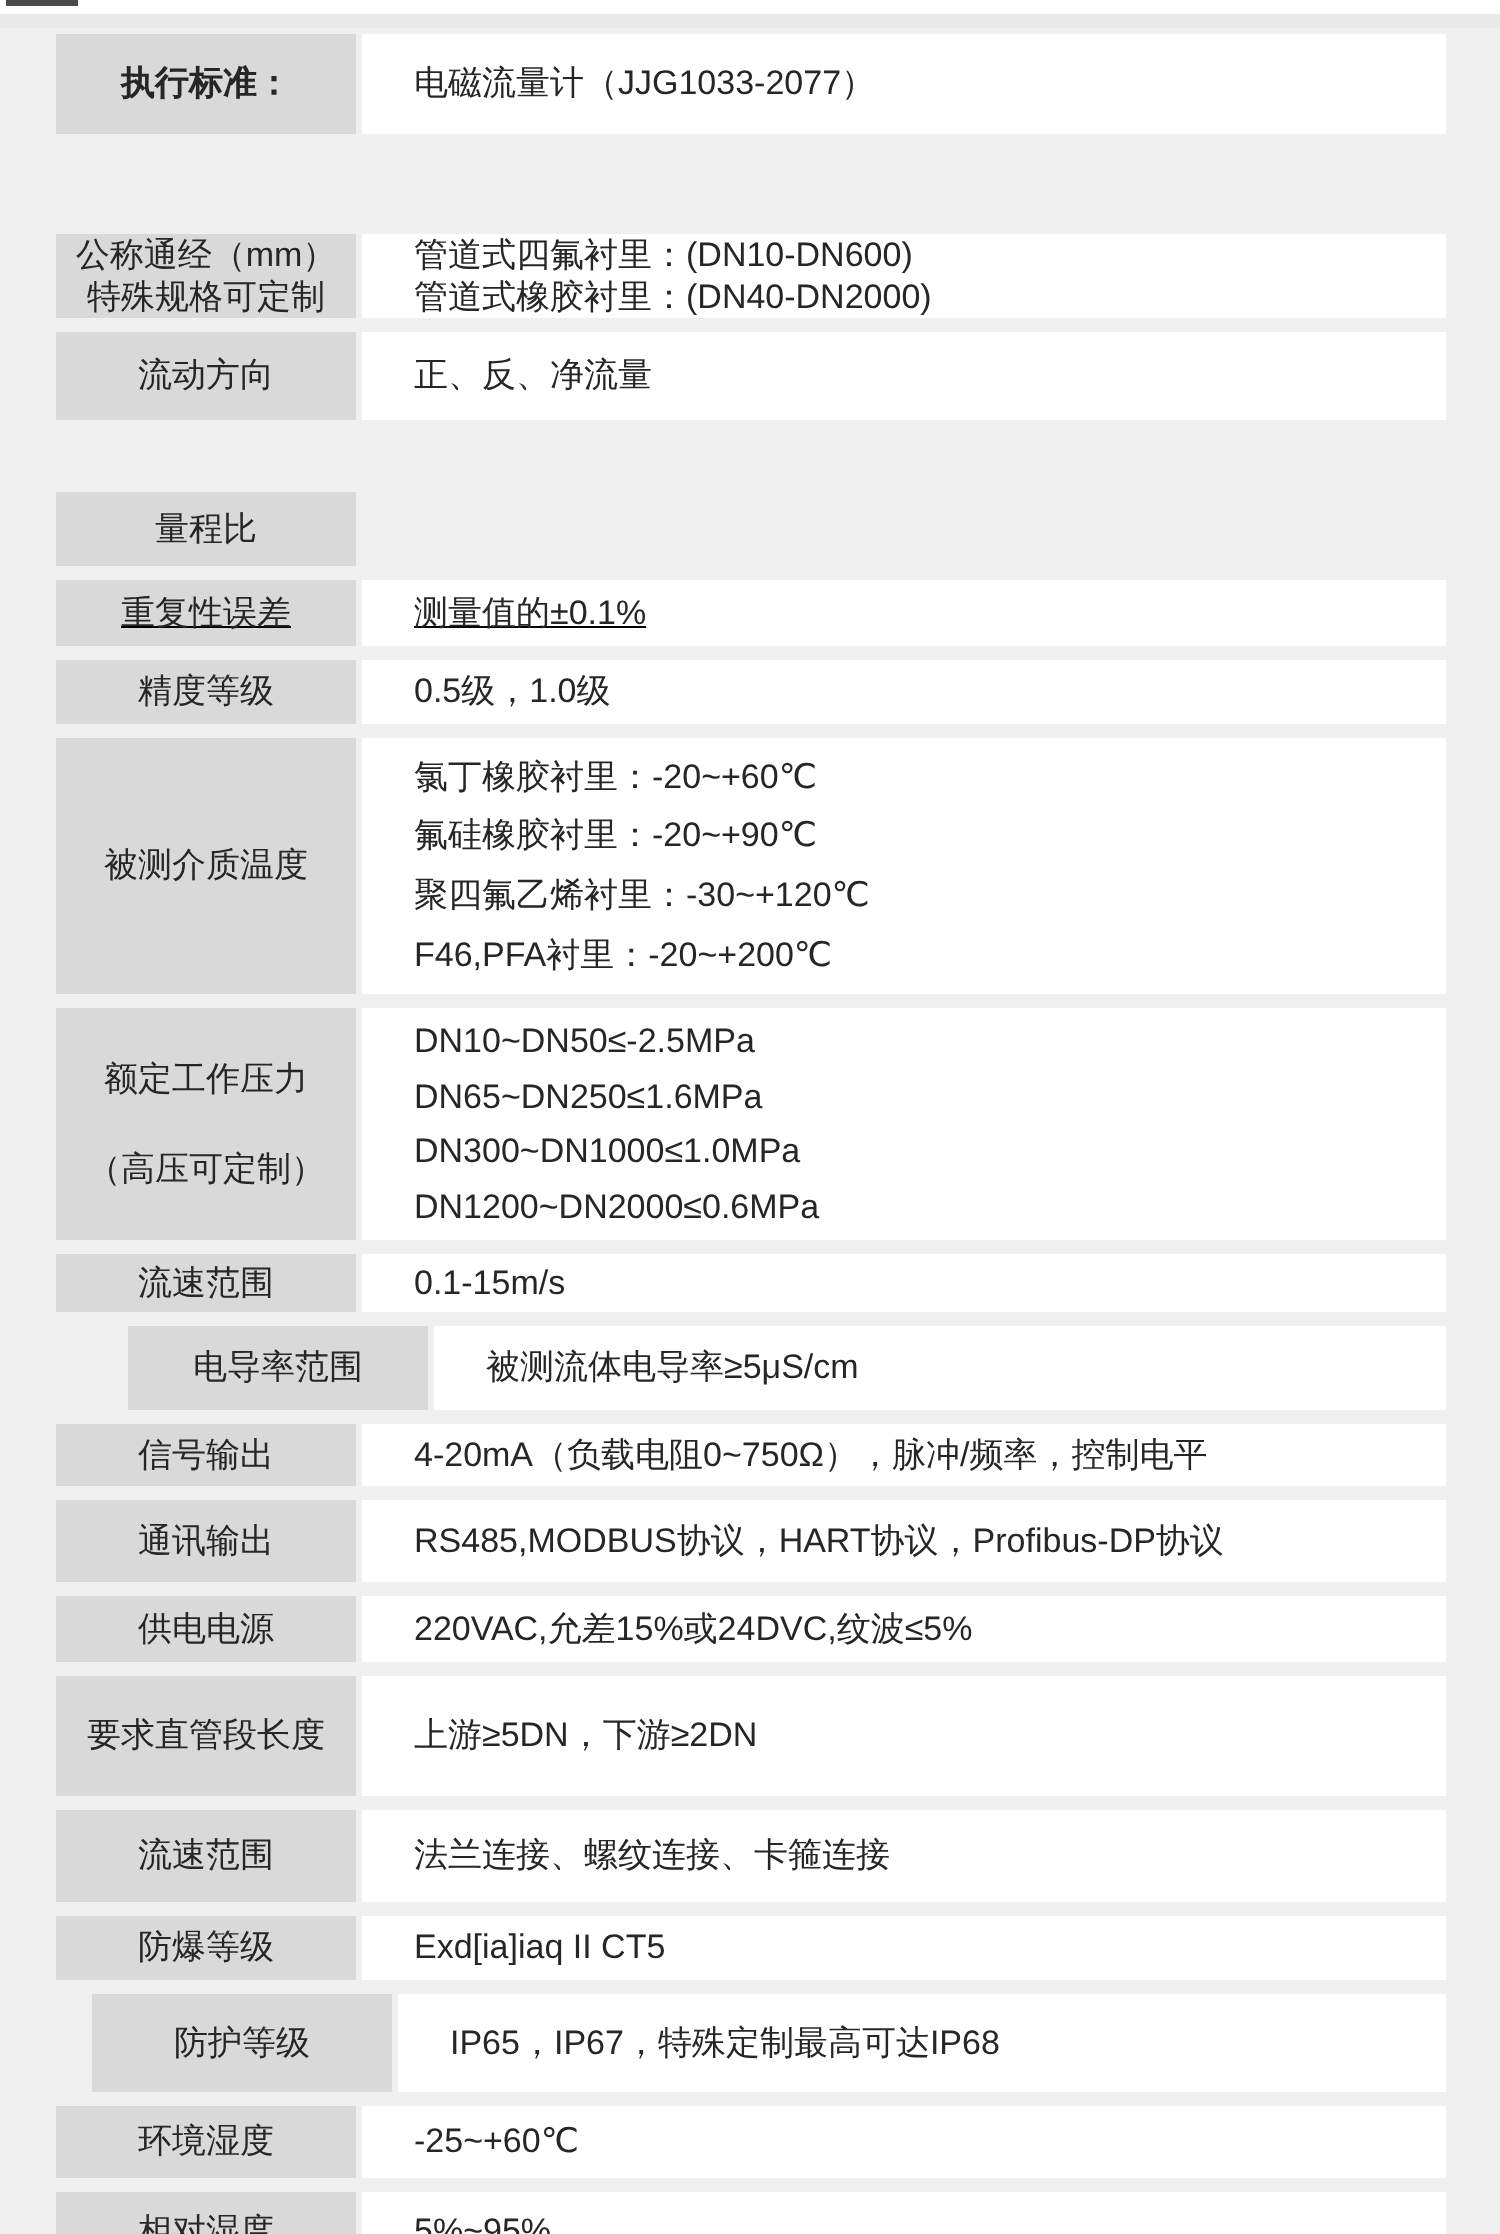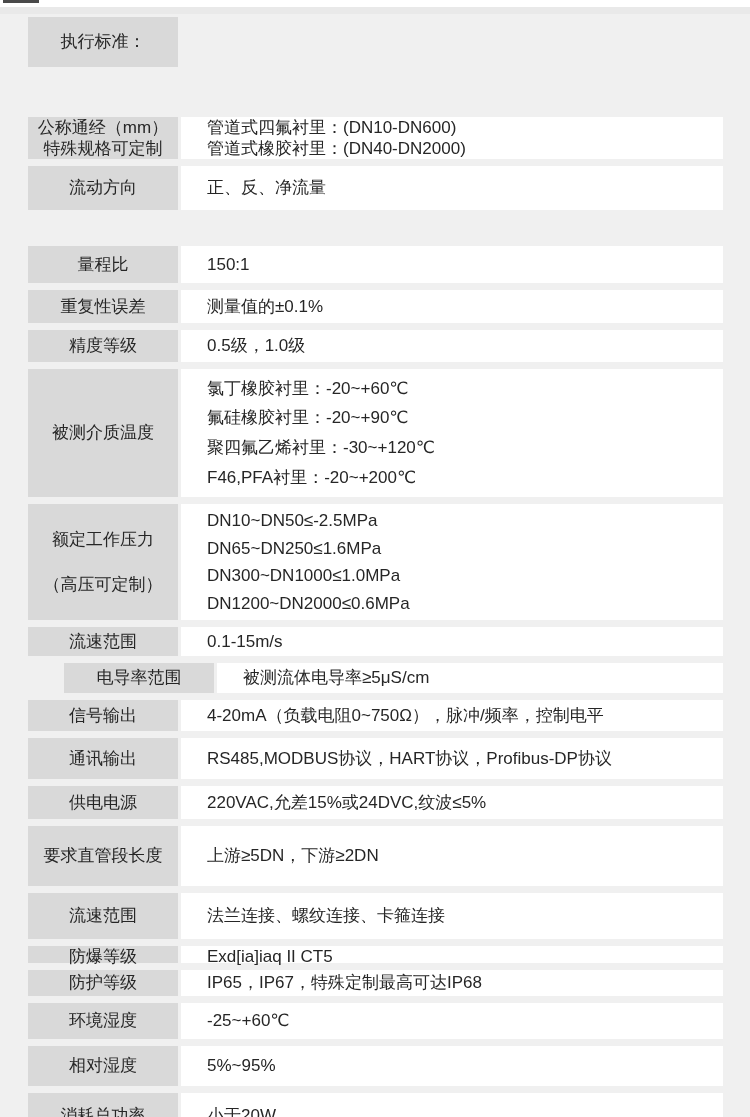--- a/index.html
+++ b/index.html
@@ -46,21 +46,21 @@
     display: flex;
     flex-direction: column;
     justify-content: space-evenly;
     align-items: center;
     text-align: center;
     color: #262626;
     font-size: 17px;
     line-height: 1.25;
   }
   .label-cell.emphasis {
-    font-weight: normal;
+    font-weight: bold;
   }
   .value-cell {
     flex: 1 1 auto;
     background: #ffffff;
     display: flex;
     flex-direction: column;
     justify-content: space-evenly;
     align-items: flex-start;
     padding-left: 26px;
     color: #262626;
@@ -93,20 +93,23 @@
 <div class="top-strip">
   <div class="dark-bar"></div>
 </div>
 <div class="band"></div>
 
 <div class="spec-table" id="spec-table">
     <div class="spec-row" style="height: 50px;">
       <div class="label-cell emphasis">
         <span class="label-line">执行标准：</span>
       </div>
+      <div class="value-cell">
+        <span class="value-line">电磁流量计（JJG1033-2077）</span>
+      </div>
     </div>
     <div class="spec-row" style="height: 85px; align-items: flex-end;">
       <div class="label-cell">
         <span class="label-line">公称通经（mm）</span>
         <span class="label-line">特殊规格可定制</span>
       </div>
       <div class="value-cell">
         <span class="value-line">管道式四氟衬里：(DN10-DN600)</span>
         <span class="value-line">管道式橡胶衬里：(DN40-DN2000)</span>
       </div>
@@ -116,25 +119,22 @@
         <span class="label-line">流动方向</span>
       </div>
       <div class="value-cell">
         <span class="value-line">正、反、净流量</span>
       </div>
     </div>
     <div class="spec-row" style="height: 37px; margin-top: 36px;">
       <div class="label-cell">
         <span class="label-line">量程比</span>
       </div>
-      <div class="value-cell">
-        <span class="value-line">150:1</span>
-      </div>
-    </div>
-    <div class="spec-row" style="height: 33px;">
+    </div>
+    <div class="spec-row" style="height: 33px; text-decoration: underline;">
       <div class="label-cell">
         <span class="label-line">重复性误差</span>
       </div>
       <div class="value-cell">
         <span class="value-line">测量值的±0.1%</span>
       </div>
     </div>
     <div class="spec-row" style="height: 32px;">
       <div class="label-cell">
         <span class="label-line">精度等级</span>
@@ -167,21 +167,21 @@
       </div>
     </div>
     <div class="spec-row" style="height: 29px;">
       <div class="label-cell">
         <span class="label-line">流速范围</span>
       </div>
       <div class="value-cell">
         <span class="value-line">0.1-15m/s</span>
       </div>
     </div>
-    <div class="spec-row" style="height: 30px; padding-left: 36px;">
+    <div class="spec-row" style="height: 42px; padding-left: 36px;">
       <div class="label-cell">
         <span class="label-line">电导率范围</span>
       </div>
       <div class="value-cell">
         <span class="value-line">被测流体电导率≥5μS/cm</span>
       </div>
     </div>
     <div class="spec-row" style="height: 31px;">
       <div class="label-cell">
         <span class="label-line">信号输出</span>
@@ -215,29 +215,29 @@
       </div>
     </div>
     <div class="spec-row" style="height: 46px;">
       <div class="label-cell">
         <span class="label-line">流速范围</span>
       </div>
       <div class="value-cell">
         <span class="value-line">法兰连接、螺纹连接、卡箍连接</span>
       </div>
     </div>
-    <div class="spec-row" style="height: 17px;">
+    <div class="spec-row" style="height: 32px;">
       <div class="label-cell">
         <span class="label-line">防爆等级</span>
       </div>
       <div class="value-cell">
         <span class="value-line">Exd[ia]iaq II CT5</span>
       </div>
     </div>
-    <div class="spec-row" style="height: 26px;">
+    <div class="spec-row" style="height: 49px; margin-left: 18px;">
       <div class="label-cell">
         <span class="label-line">防护等级</span>
       </div>
       <div class="value-cell">
         <span class="value-line">IP65，IP67，特殊定制最高可达IP68</span>
       </div>
     </div>
     <div class="spec-row" style="height: 36px; border-radius: 17px;">
       <div class="label-cell">
         <span class="label-line">环境湿度</span>

